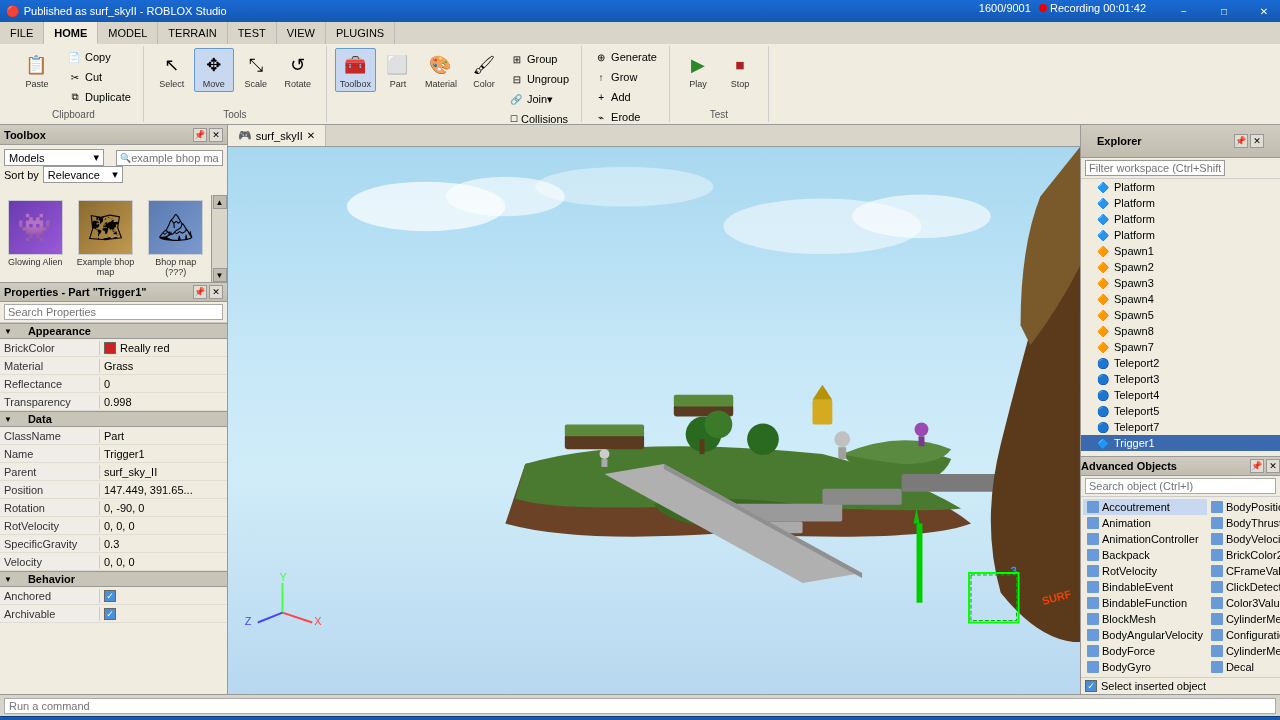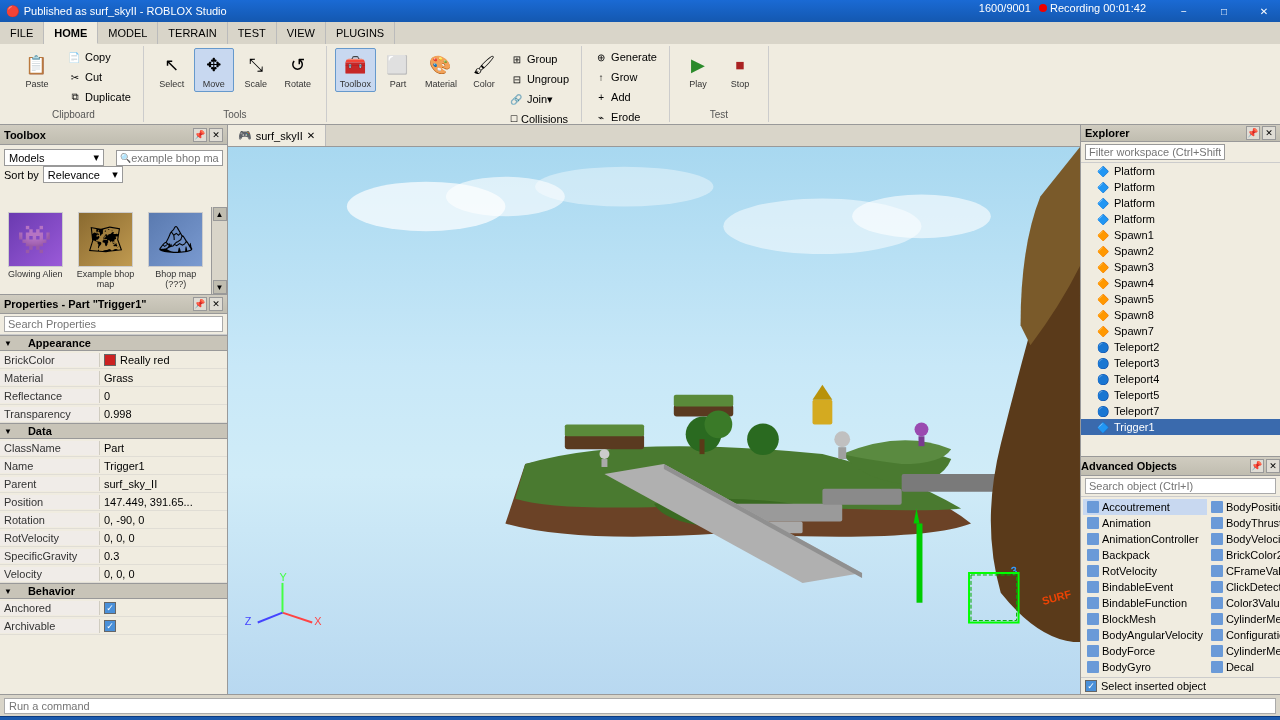--- a/index.html
+++ b/index.html
@@ -47,21 +47,21 @@
     .toolbox-controls { display: flex; gap: 2px; }
     .panel-btn { width: 14px; height: 14px; background: #e0ddd5; border: 1px solid #999; cursor: pointer; display: flex; align-items: center; justify-content: center; font-size: 9px; }
 
     .toolbox-body { padding: 4px; }
     .dropdown-row { display: flex; gap: 12px; align-items: center; margin-bottom: 0; }
     .dropdown { border: 1px solid #999; background: white; padding: 1px 4px; cursor: pointer; display: flex; align-items: center; justify-content: space-between; }
     .dropdown-wide { width: 100px; }
     .search-box { border: 1px solid #999; background: white; display: flex; align-items: center; flex: 1; padding: 1px 3px; }
     .search-box input { border: none; outline: none; width: 100%; font-size: 11px; }
 
-    .sort-row { display: flex; align-items: center; gap: 4px; margin-bottom: 20px; }
+    .sort-row { display: flex; align-items: center; gap: 4px; margin-bottom: 8px; }
 
     .model-grid { display: grid; grid-template-columns: repeat(3, 1fr); gap: 4px; padding: 2px; }
     .model-item { display: flex; flex-direction: column; align-items: center; cursor: pointer; padding: 2px; border: 1px solid transparent; border-radius: 2px; }
     .model-thumb { width: 55px; height: 55px; background: #e0e0e0; border: 1px solid #ccc; display: flex; align-items: center; justify-content: center; font-size: 24px; overflow: hidden; }
     .model-label { font-size: 9px; text-align: center; color: #333; margin-top: 2px; }
 
     
     .scroll-stub { width: 16px; background: #d9d5c9; border-left: 1px solid #999; display: flex; flex-direction: column; align-items: center; }
     .scroll-btn { width: 14px; height: 14px; background: #c0bdb0; border: 1px solid #999; display: flex; align-items: center; justify-content: center; font-size: 8px; cursor: pointer; }
 
@@ -91,21 +91,21 @@
 
     
     .sky-bg {
       position: absolute;
       inset: 0;
       background: linear-gradient(to bottom, #a8d8f0 0%, #c8e8f8 40%, #d0ecf8 60%, #b8d8f0 100%);
     }
 
     
     .right-panel { width: 200px; min-width: 200px; background: #f0ece0; border-left: 1px solid #999; display: flex; flex-direction: column; }
-    .explorer-header { background: linear-gradient(to bottom, #d0ccc0, #c0bdb0); border-bottom: 1px solid #999; padding: 2px 4px; display: flex; align-items: center; justify-content: space-between; height: 17px; }
+    .explorer-header { background: linear-gradient(to bottom, #d0ccc0, #c0bdb0); border-bottom: 1px solid #999; padding: 2px 16px; display: flex; align-items: center; justify-content: space-between; height: 33px; }
     .explorer-title { font-weight: bold; font-size: 11px; }
     .explorer-filter { border: 1px solid #999; background: white; padding: 1px 3px; font-size: 11px; outline: none; width: 140px; }
     .explorer-list { flex: 1; overflow: hidden; }
     .explorer-item { display: flex; align-items: center; padding: 1px 4px; cursor: pointer; height: 16px; gap: 3px; }
     .explorer-item.selected { background: #3a6aad; color: white; }
     .explorer-item-icon { width: 14px; height: 14px; display: flex; align-items: center; justify-content: center; font-size: 10px; flex-shrink: 0; }
     .explorer-item-label { font-size: 11px; }
     .indent-1 { padding-left: 16px; }
 
     

